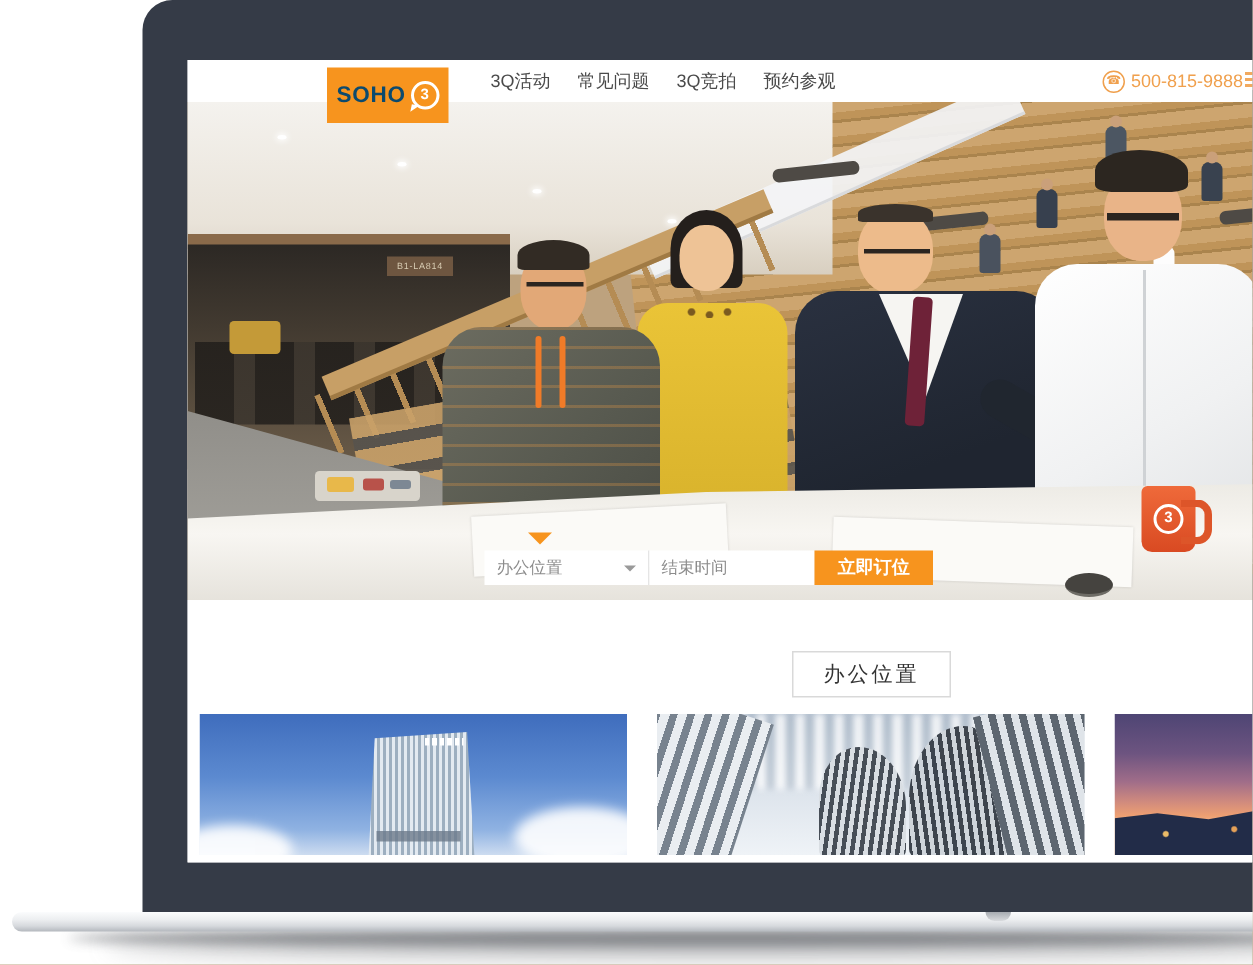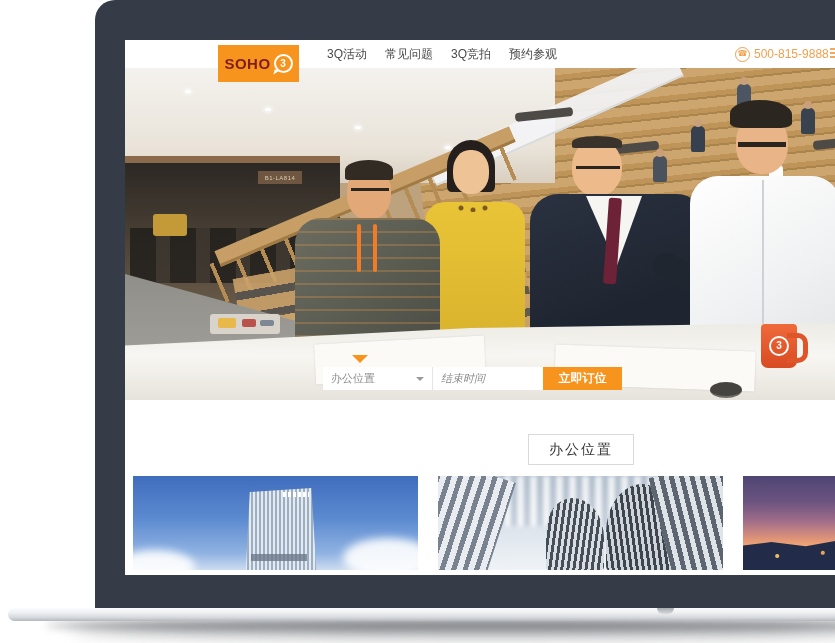--- a/index.html
+++ b/index.html
@@ -21,21 +21,21 @@
   .shadow2{position:absolute;left:70px;top:623px;width:840px;height:16px;
     background:rgba(110,113,118,.45);border-radius:50%;filter:blur(7px);}
   
   .screen{position:absolute;left:125px;top:40px;width:710px;height:535px;
     background:#fff;overflow:hidden;}
   .site{position:relative;width:910px;height:535px;}
   
   .site-header{position:absolute;left:0;top:0;width:910px;height:28px;background:#fff;z-index:30;}
   .logo{position:absolute;left:93px;top:5px;width:81px;height:37px;background:#f7941e;
     z-index:31;display:flex;align-items:center;justify-content:center;gap:3px;}
-  .logo .word{color:#7f1d1d;font-weight:bold;font-size:15px;letter-spacing:.5px;text-align:right;}
+  .logo .word{color:#0c4a6e;font-weight:bold;font-size:15px;letter-spacing:.5px;text-align:right;}
   .logo .badge{width:15px;height:15px;border:2px solid #fff;border-radius:50%;
     color:#fff;font-size:10px;font-weight:bold;display:flex;align-items:center;justify-content:center;position:relative;}
   .logo .badge::after{content:"";position:absolute;left:-2px;bottom:-4px;width:0;height:0;
     border-left:5px solid #fff;border-bottom:5px solid transparent;transform:rotate(12deg);}
   .nav{position:absolute;left:202px;top:0;height:28px;display:flex;align-items:center;gap:18px;}
   .nav span{font-size:12px;color:#4a4a4a;cursor:pointer;}
   .phone{position:absolute;left:610px;top:0;height:28px;display:flex;align-items:center;gap:4px;color:#f0a04d;}
   .phone .ph-ic{width:13px;height:13px;border:1px solid #f0a04d;border-radius:50%;
     font-size:8px;line-height:12px;text-align:center;}
   .phone .num{font-size:12px;}
@@ -93,21 +93,21 @@
   .grommet{position:absolute;left:585px;top:314px;width:32px;height:14px;border-radius:50%;
     background:#45433f;border-bottom:2px solid #6e6c66;z-index:5;}
   
   .tab{position:absolute;top:257px;width:75px;height:30px;background:#f7941e;color:#fff;
     font-size:12px;font-weight:bold;display:flex;align-items:center;justify-content:center;z-index:20;cursor:pointer;}
   .tab-pointer{position:absolute;left:227px;top:287px;width:0;height:0;z-index:20;
     border-left:8px solid transparent;border-right:8px solid transparent;border-top:8px solid #f7941e;}
   .form-bar{position:absolute;left:198px;top:299px;height:23px;display:flex;z-index:20;}
   .field{background:#fff;display:flex;align-items:center;justify-content:space-between;
     padding:0 8px;box-sizing:border-box;border-right:1px solid #e5e5e5;cursor:pointer;}
-  .field:last-of-type{border-right:none;font-style:italic;}
+  .field:last-of-type{border-right:none;}
   .field .lbl{font-size:11px;color:#8c8c8c;}
   .caret{width:0;height:0;border-left:4px solid transparent;border-right:4px solid transparent;
     border-top:4px solid #9a9a9a;}
   .submit{width:79px;background:#f7941e;color:#fff;font-size:12px;font-weight:bold;
     display:flex;align-items:center;justify-content:center;cursor:pointer;border:none;}
   
   .section{position:absolute;left:0;top:360px;width:910px;height:175px;background:#fff;}
   .title-box{position:absolute;left:403px;top:34px;width:104px;height:29px;border:1px solid #d9d9d9;
     color:#333;font-size:14px;letter-spacing:2px;display:flex;align-items:center;justify-content:center;}
   .cards{position:absolute;left:8px;top:76px;display:flex;gap:20px;}

